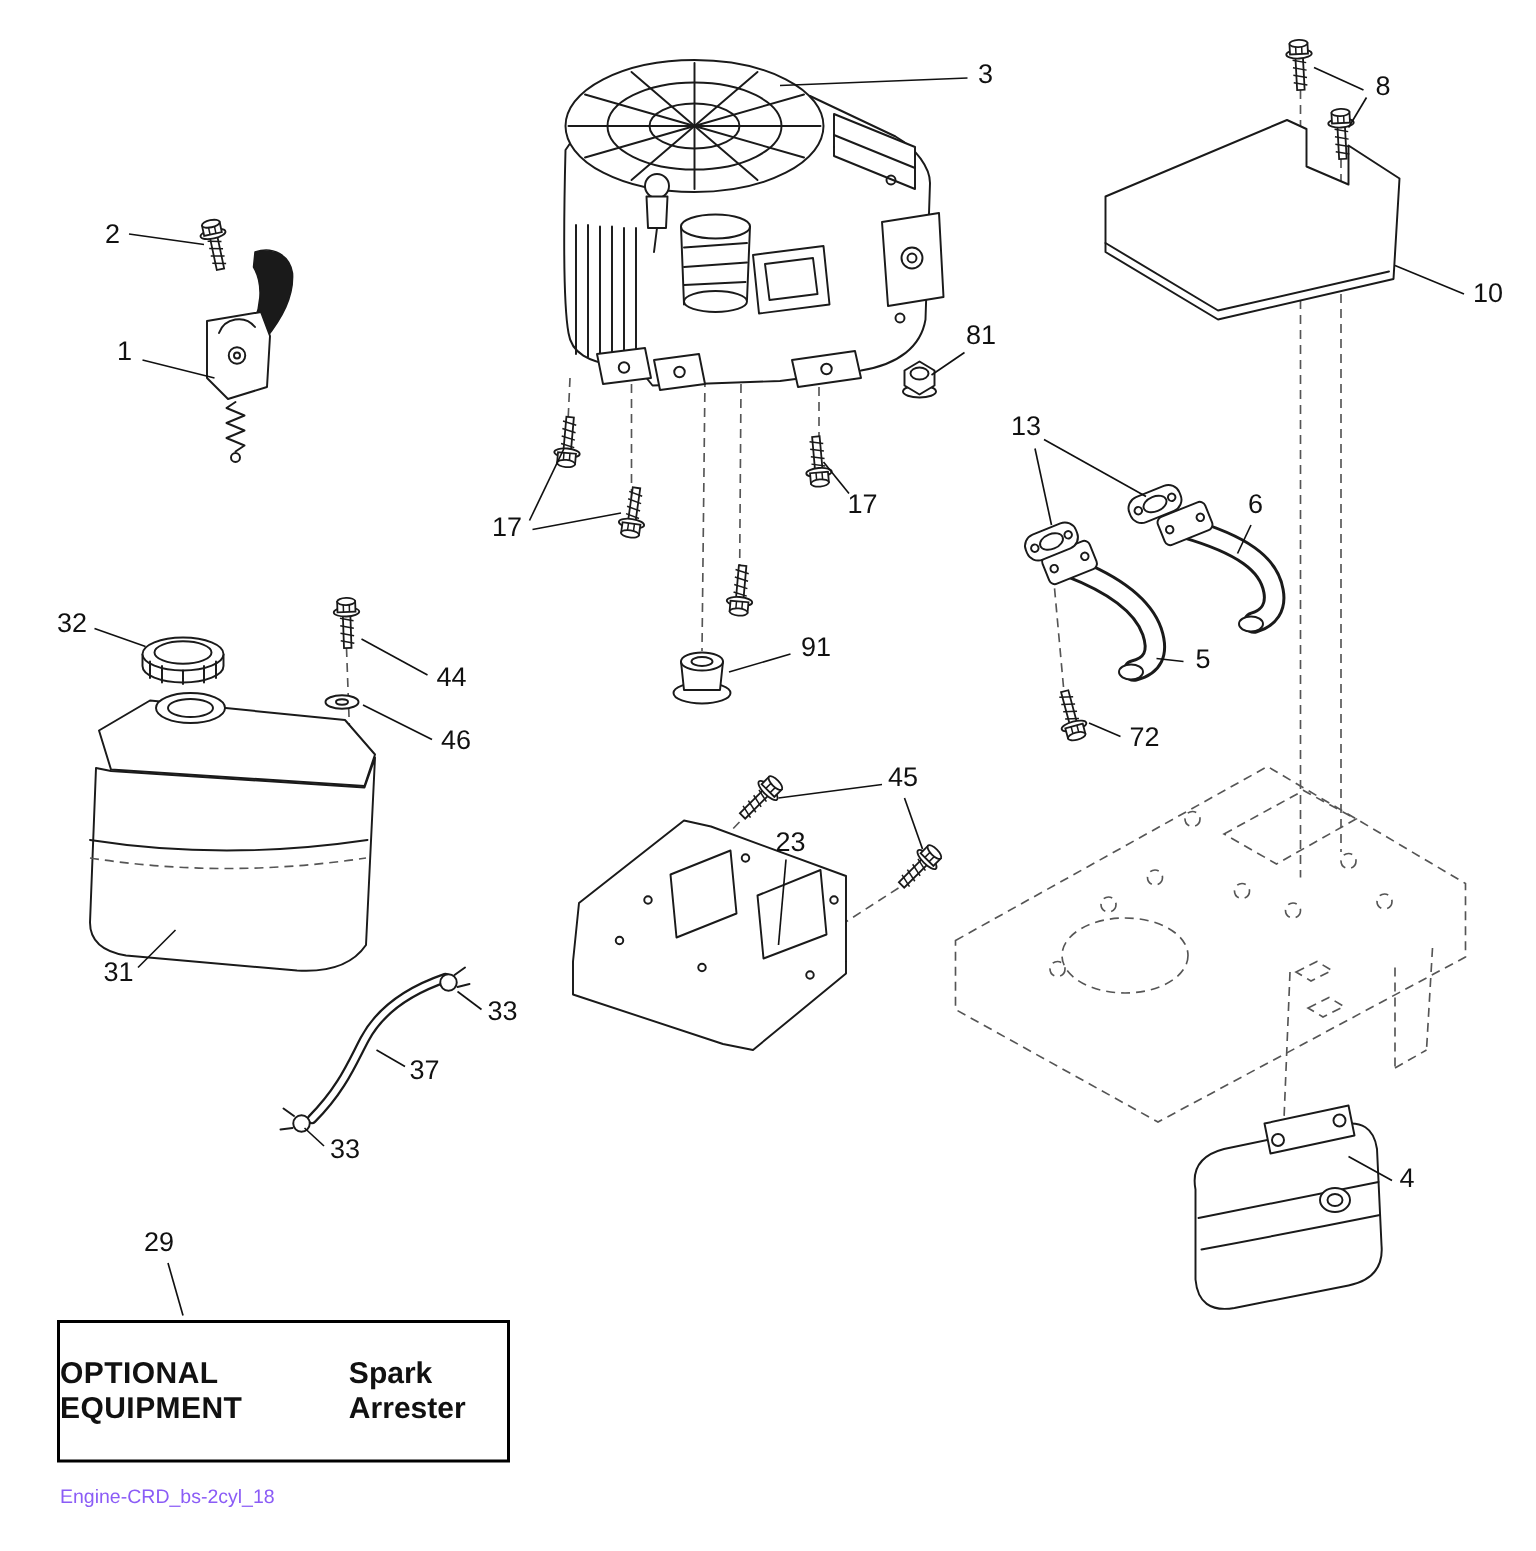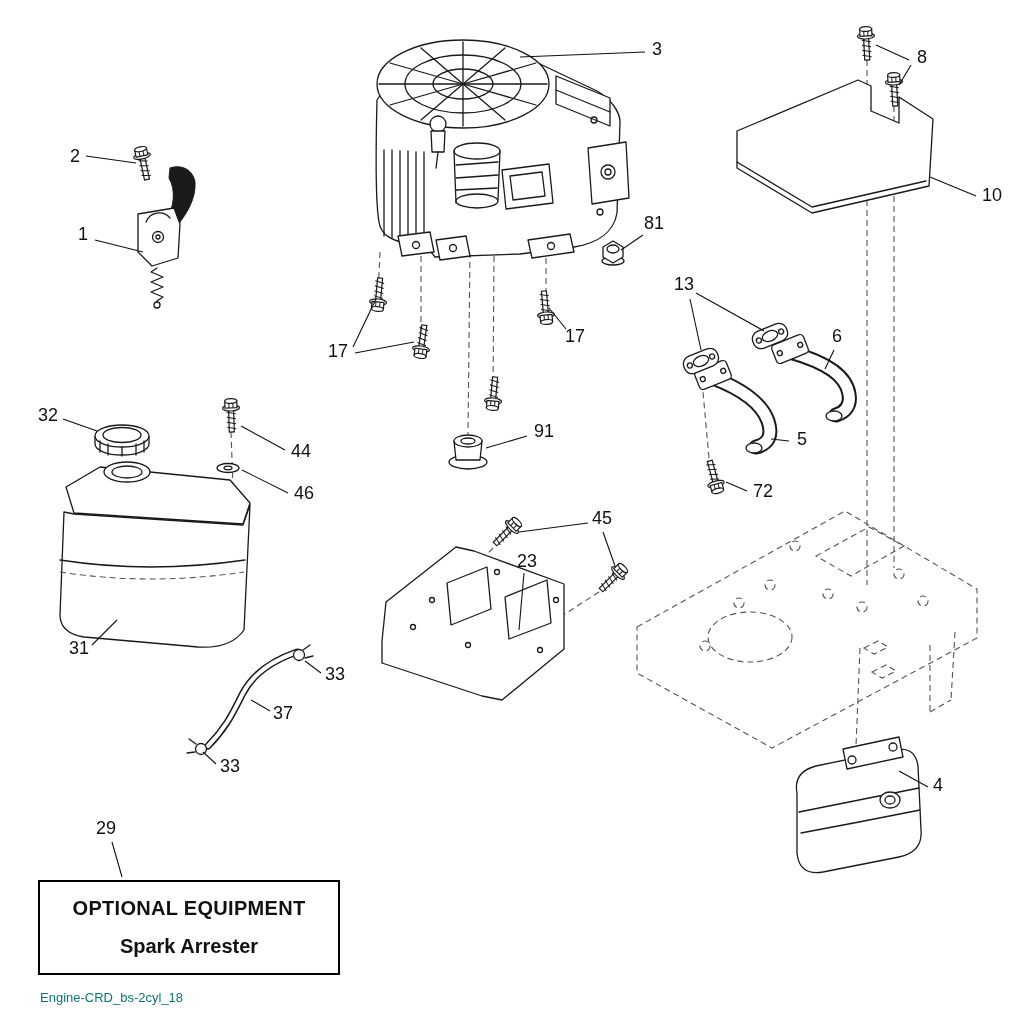--- a/index.html
+++ b/index.html
@@ -2,25 +2,25 @@
 <html><head>
 <meta charset="utf-8">
 <style>
   *{margin:0;padding:0;box-sizing:border-box}
   html,body{background:#fff}
   body{font-family:"Liberation Sans",sans-serif;color:#111}
   .canvas{position:relative;width:1024px;height:1034px;background:#fff;overflow:hidden}
   .canvas > svg{position:absolute;left:0;top:0}
 
   .optional-box{position:absolute;left:38px;top:880px;width:302px;height:95px;
-    border:2px solid #000;background:#fff;display:flex;flex-direction:column;
+    border:2px solid #000;background:#fff;display:flex;flex-direction:row;
     align-items:center;justify-content:center;gap:15px}
   .optional-title{font-size:20px;font-weight:bold;letter-spacing:.3px}
   .optional-sub{font-size:20px;font-weight:bold}
-  .footer-text{position:absolute;left:40px;top:990px;font-size:13px;color:#0f766e}
+  .footer-text{position:absolute;left:40px;top:990px;font-size:13px;color:#8b5cf6}
 
   .callout{font-family:"Liberation Sans",sans-serif;font-size:18px;fill:#111;text-anchor:middle}
   .leader{stroke:#111;stroke-width:1.1;fill:none}
   .ln{stroke:#1a1a1a;stroke-width:1.3;fill:none;stroke-linejoin:round;stroke-linecap:round}
   .fw{fill:#fff;stroke:#1a1a1a;stroke-width:1.3;stroke-linejoin:round}
   .fd{fill:#1a1a1a;stroke:#1a1a1a;stroke-width:1;stroke-linejoin:round}
   .dash{stroke:#555;stroke-width:1.1;fill:none;stroke-dasharray:6 4}
   .thick{stroke:#1a1a1a;stroke-width:15;fill:none;stroke-linecap:round}
   .thin-w{stroke:#fff;stroke-width:11;fill:none;stroke-linecap:round}
 </style>

